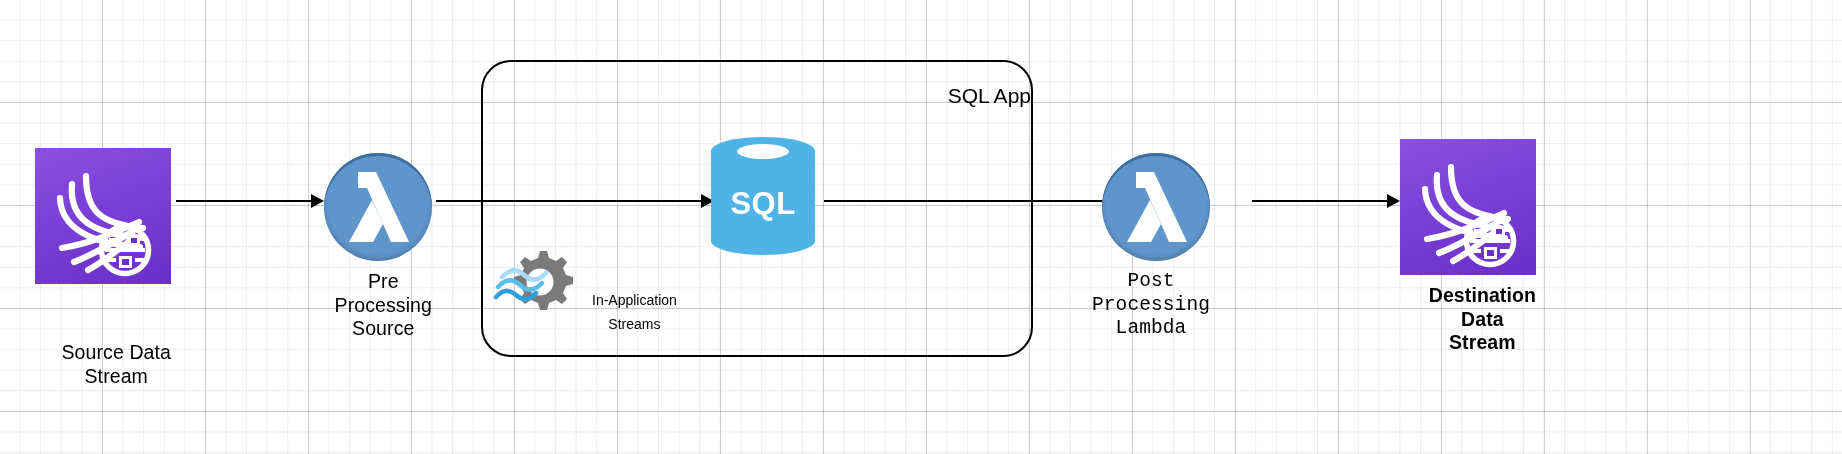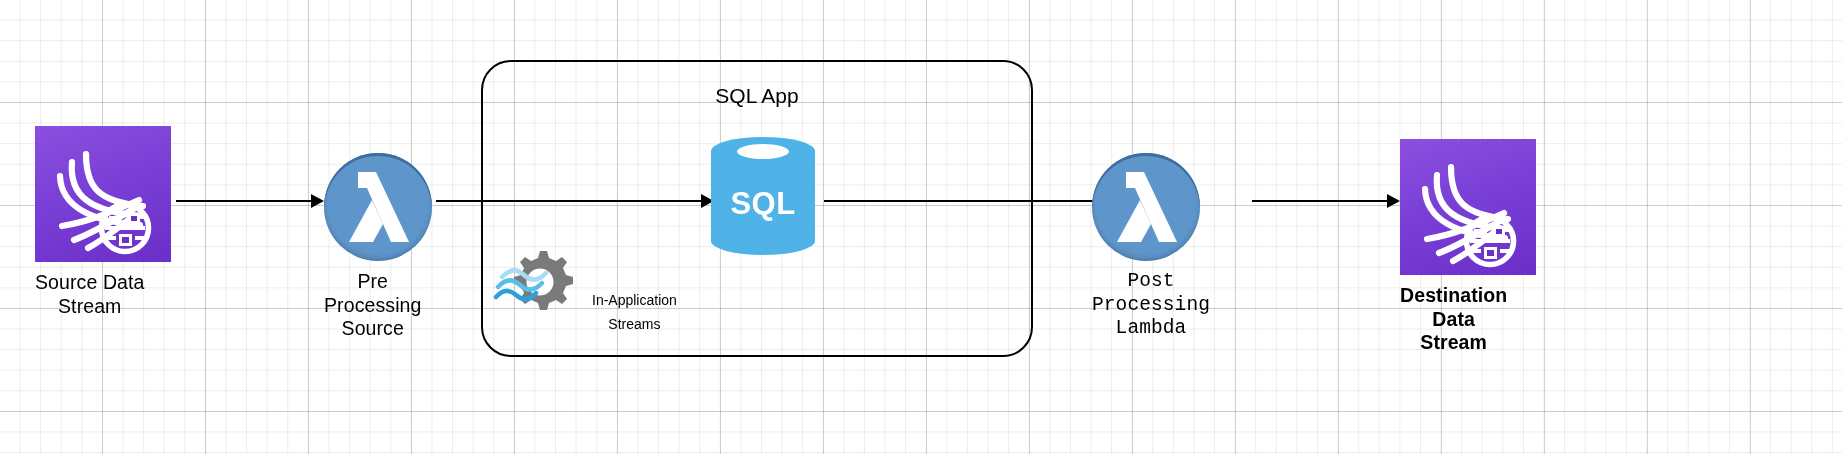--- a/index.html
+++ b/index.html
@@ -20,21 +20,21 @@
       linear-gradient(to bottom, rgba(0,0,0,0.14) 1px, transparent 1px);
     background-size:
       20.6px 20.6px,
       20.6px 20.6px,
       103px 103px,
       103px 103px;
     background-position:-1px -1px,-1px -1px,-1px -1px,-1px -1px;
   }
 
   
-  .node{position:absolute;display:flex;flex-direction:column;align-items:flex-start;}
+  .node{position:absolute;display:flex;flex-direction:column;align-items:flex-end;}
   .label{
     color:#000000;
     font-size:19.5px;
     line-height:23.5px;
     text-align:center;
     white-space:pre-line;
     margin-top:9px;
     letter-spacing:.1px;
   }
 
@@ -61,21 +61,21 @@
     position:absolute;
     left:481px;top:60px;
     width:548px;height:293px;
     border:2.2px solid #000000;
     border-radius:30px;
     background:transparent;
   }
   .sqlapp-title{
     position:absolute;
     left:0;right:0;top:22px;
-    text-align:center;
+    text-align:right;
     font-size:21px;
     color:#000000;
   }
 
   
   .cyl{position:relative;width:104px;height:118px;}
   .cyl .body{
     position:absolute;left:0;top:14px;
     width:104px;height:90px;
     background:#4FB3E8;
@@ -136,21 +136,21 @@
 </style>
 </head>
 <body>
 
 <div id="canvas">
 
   <div class="sqlapp">
     <div class="sqlapp-title">SQL App</div>
   </div>
 
-  <div class="node" style="left:35px;top:126px;">
+  <div class="node" style="left:35px;top:148px;gap:48px;">
     <div class="kinesis">
       <svg width="136" height="136" viewBox="0 0 136 136" aria-hidden="true">
         <g fill="none" stroke="#ffffff" stroke-width="6.2" stroke-linecap="round">
           <path d="M51,28 C51,62 64,76 108,80"></path>
           <path d="M37,36 C34,70 55,86 108,90"></path>
           <path d="M25,50 C26,80 56,96 105,99"></path>
           <path d="M27,100 C52,96 72,88 104,74"></path>
           <path d="M39,114 C60,106 76,96 100,82"></path>
           <path d="M53,122 C68,114 80,104 96,92"></path>
         </g>

